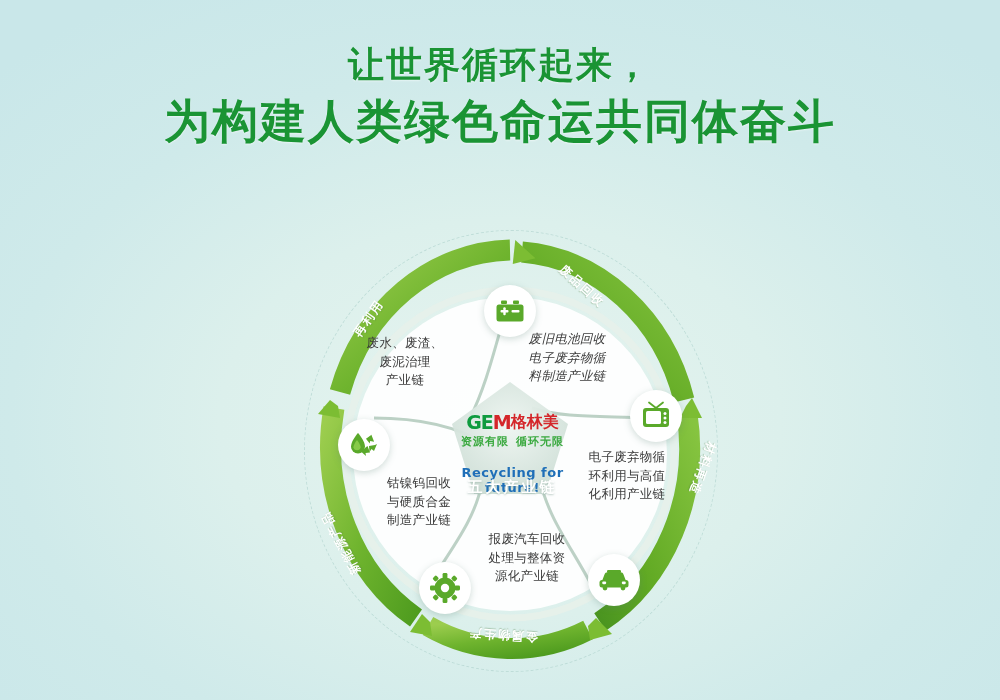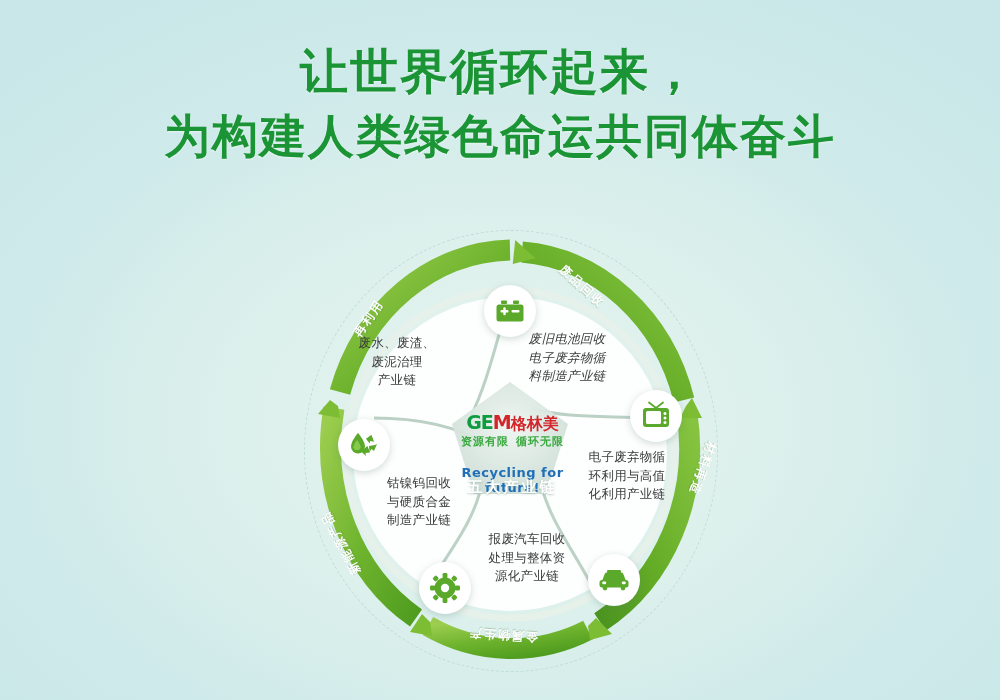--- a/index.html
+++ b/index.html
@@ -28,21 +28,21 @@
     text-align: center;
     line-height: 1.18;
   }
   #title-block .tline {
     display: block;
     color: #1a9434;
     font-weight: bold;
     letter-spacing: 2px;
     text-shadow: 0 1px 2px rgba(255,255,255,0.55);
   }
-  #title-line-1 { font-size: 48px; }
+  #title-line-1 { font-size: 36px; }
   #title-line-2 { font-size: 46px; margin-top: 8px; text-align: center; }
 
   
   #diagram {
     position: absolute;
     left: 300px;
     top: 222px;
     width: 420px;
     height: 460px;
   }
@@ -64,37 +64,37 @@
   
   .petal-label {
     position: absolute;
     color: #3b3b3b;
     font-size: 12.5px;
     line-height: 1.48;
     text-align: center;
     width: 110px;
     letter-spacing: .3px;
   }
-  #petal-label-0 { left: 42px;  top: 112px; }   
+  #petal-label-0 { left: 50px;  top: 112px; }   
   #petal-label-1 { left: 212px; top: 108px; font-style: italic; }   
   #petal-label-2 { left: 272px; top: 226px; }   
   #petal-label-3 { left: 172px; top: 308px; }   
   #petal-label-4 { left: 64px;  top: 252px; font-family: Liberation Serif, serif; }   
 
   
   #center-logo {
     position: absolute;
     left: 140px;
     top: 190px;
     width: 145px;
     text-align: center;
   }
   #logo-row {
     display: flex;
-    align-items: flex-end;
+    align-items: center;
     justify-content: center;
     gap: 0;
     height: 20px;
   }
   #logo-gem {
     font-family: "DejaVu Sans", sans-serif;
     font-weight: bold;
     font-size: 19px;
     letter-spacing: -1px;
     color: #0f9b3f;

